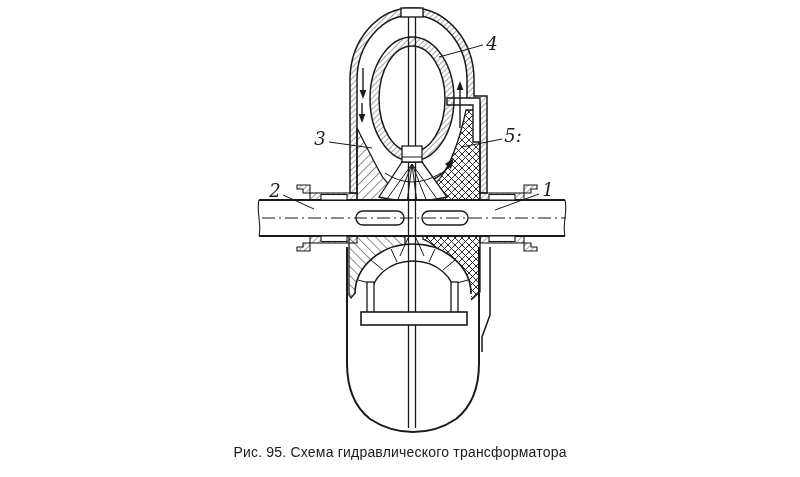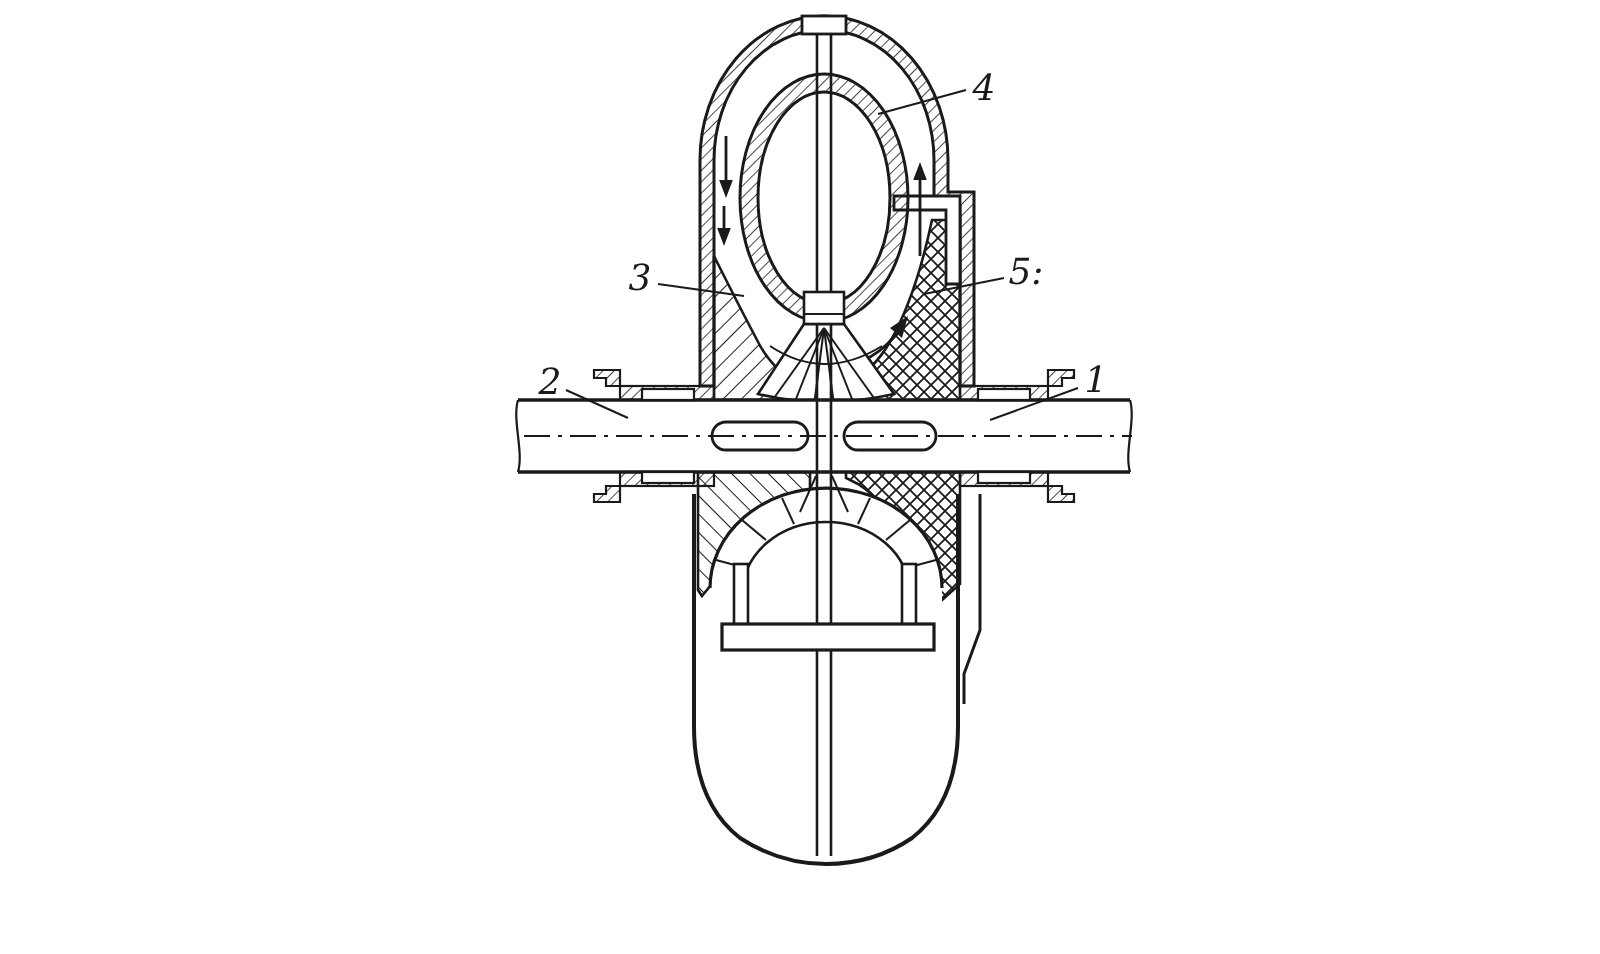--- a/index.html
+++ b/index.html
@@ -164,13 +164,14 @@
       <line x1="283" y1="195" x2="314" y2="209" stroke="currentColor" stroke-width="1"></line>
       <text class="lbl" x="275" y="197" text-anchor="middle">2</text>
     </g>
     <g>
       <line x1="539" y1="194" x2="495" y2="210" stroke="currentColor" stroke-width="1"></line>
       <text class="lbl" x="548" y="196" text-anchor="middle">1</text>
     </g>
   </g>
 </svg>
 
+<div class="caption">Рис. 95. Схема гидравлического трансформатора</div>
 </div>
 
 </body></html>

